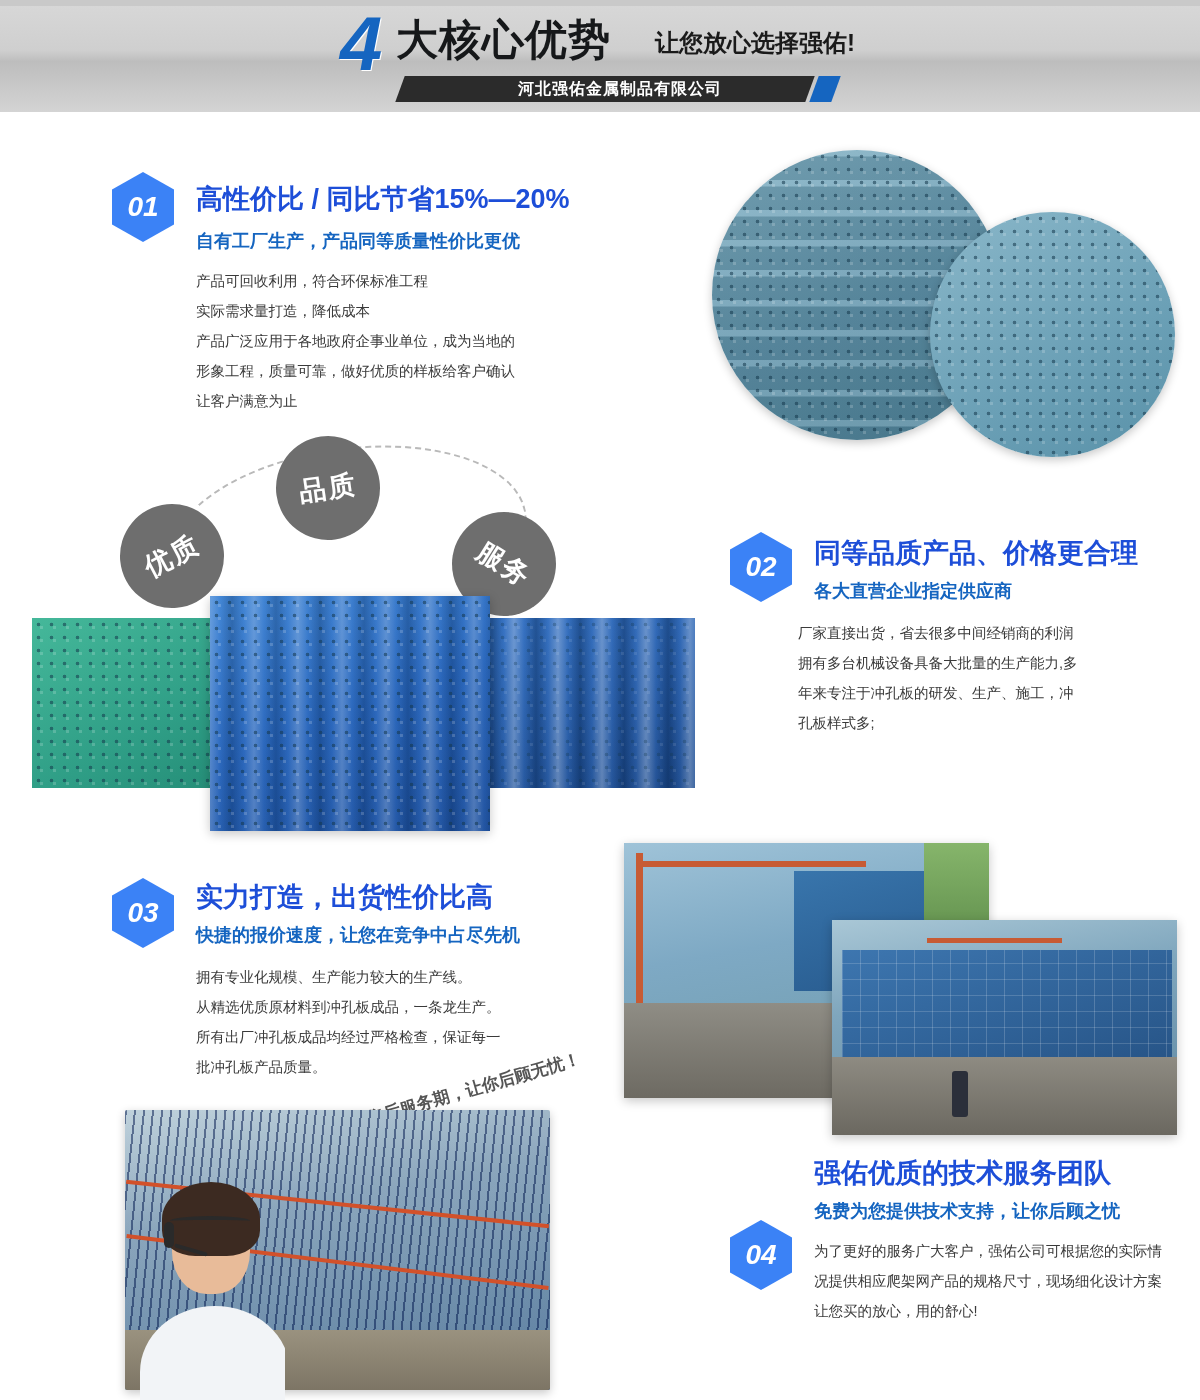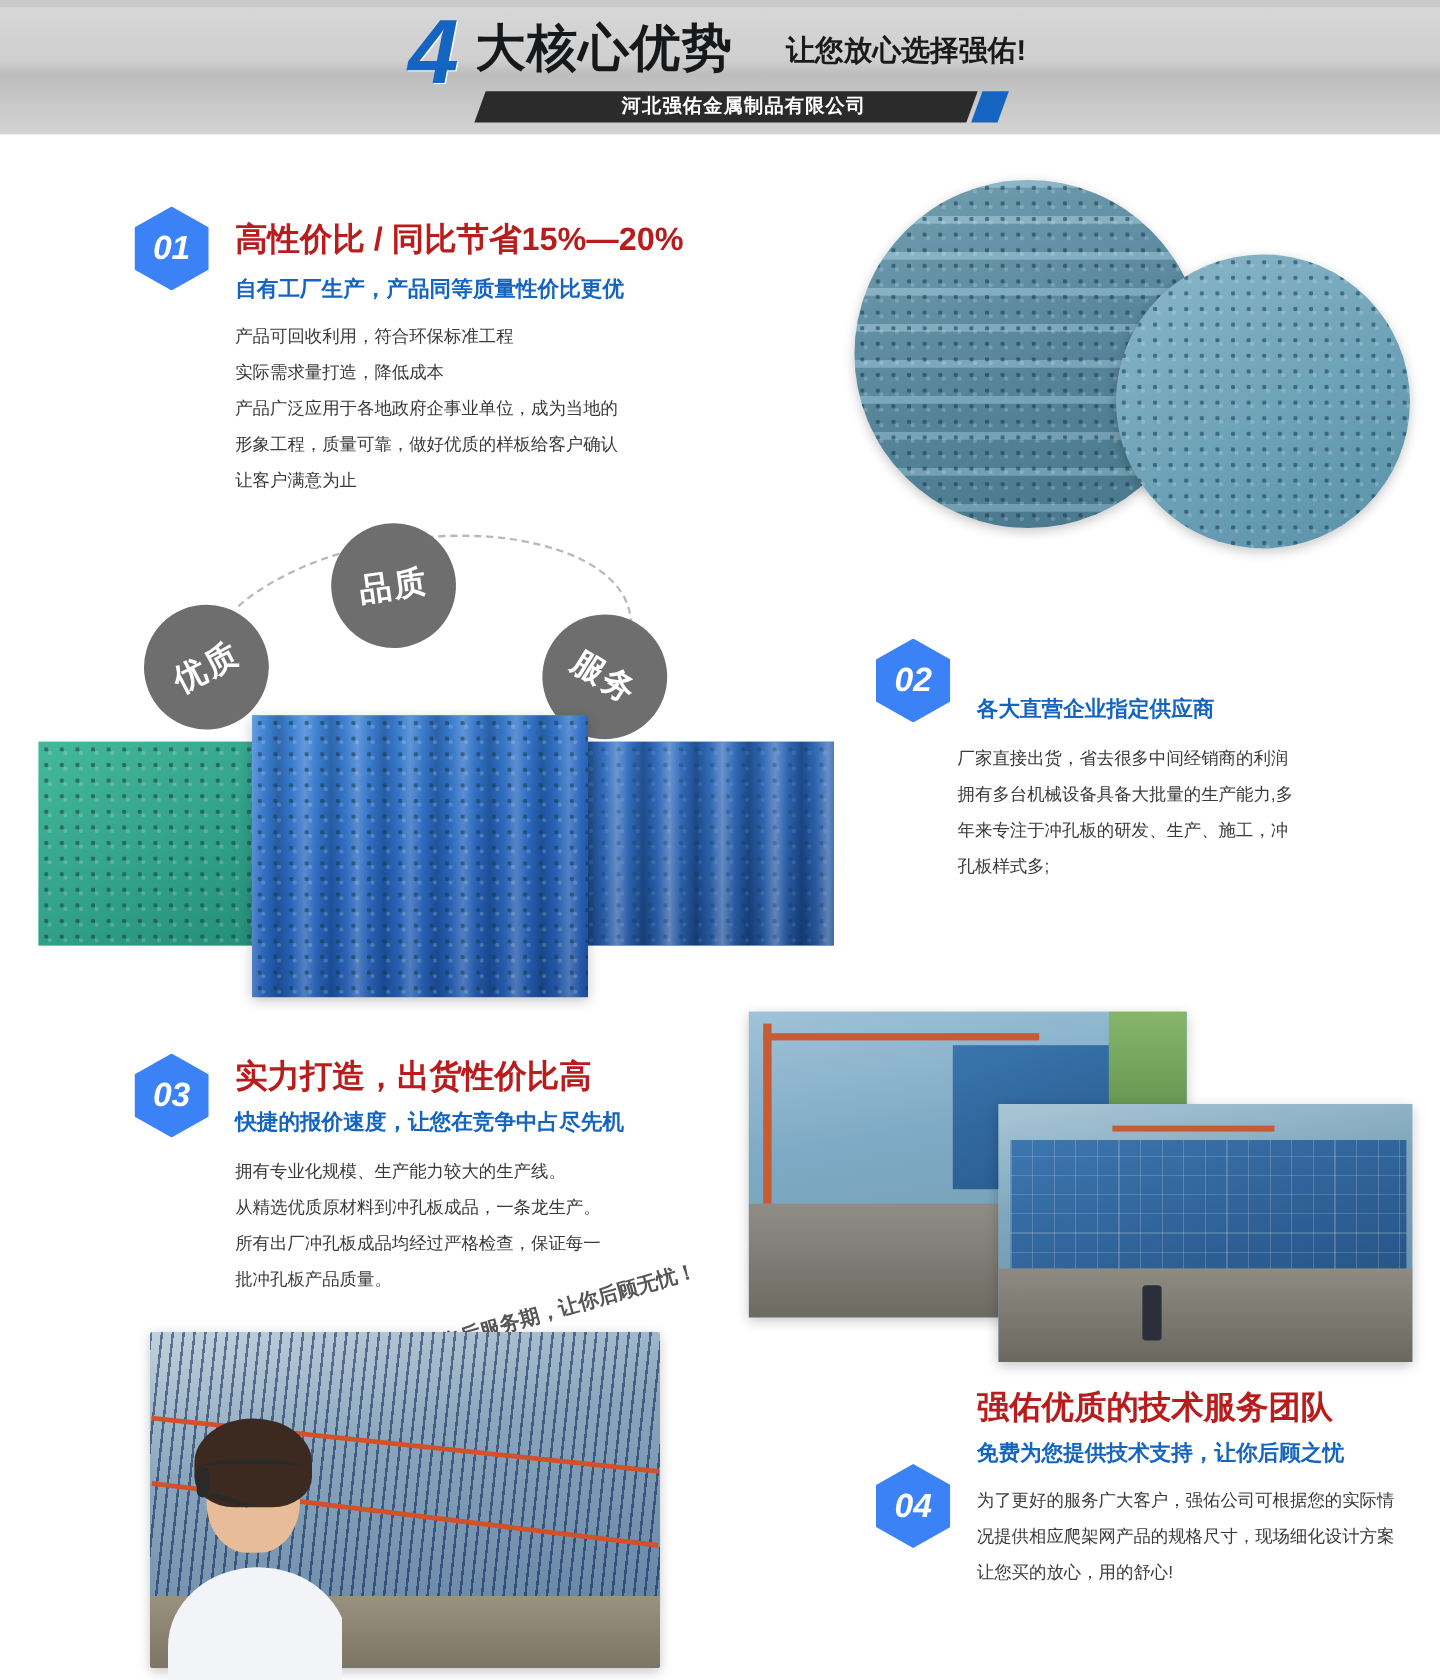--- a/index.html
+++ b/index.html
@@ -106,21 +106,21 @@
     font-weight: bold;
     font-style: italic;
     display: flex;
     align-items: center;
     justify-content: center;
   }
   .title-main {
     position: absolute;
     font-size: 27px;
     font-weight: bold;
-    color: #b91c1c;
+    color: #1d4ed8;
     line-height: 34px;
     white-space: nowrap;
   }
   .title-sub {
     position: absolute;
     font-size: 18px;
     font-weight: bold;
     color: #1565c0;
     line-height: 26px;
     white-space: nowrap;
@@ -254,20 +254,21 @@
   <div class="photo" style="left:470px; top:618px; width:225px; height:170px; background:linear-gradient(160deg,#2f6fc4 0%,#2159a8 55%,#17478d 100%);">
     <div class="wave-v"></div>
     <div class="perf" style="opacity:.55;"></div>
   </div>
   <div class="photo shadow" style="left:210px; top:596px; width:280px; height:235px; background:linear-gradient(160deg,#3d84d6 0%,#2463bb 50%,#1a4e9e 100%);">
     <div class="wave-v" style="opacity:.75;"></div>
     <div class="perf"></div>
   </div>
 
   <div class="hexnum" style="left:730px; top:532px;">02</div>
+  <div class="title-main" style="left:814px; top:536px;">同等品质产品、价格更合理</div>
   <div class="title-sub" style="left:814px; top:578px;">各大直营企业指定供应商</div>
   <div class="body-text" style="left:798px; top:618px;">
     <div>厂家直接出货，省去很多中间经销商的利润</div>
     <div>拥有多台机械设备具备大批量的生产能力,多</div>
     <div>年来专注于冲孔板的研发、生产、施工，冲</div>
     <div>孔板样式多;</div>
   </div>
 
   <div class="hexnum" style="left:112px; top:878px;">03</div>
   <div class="title-main" style="left:196px; top:880px;">实力打造，出货性价比高</div>

